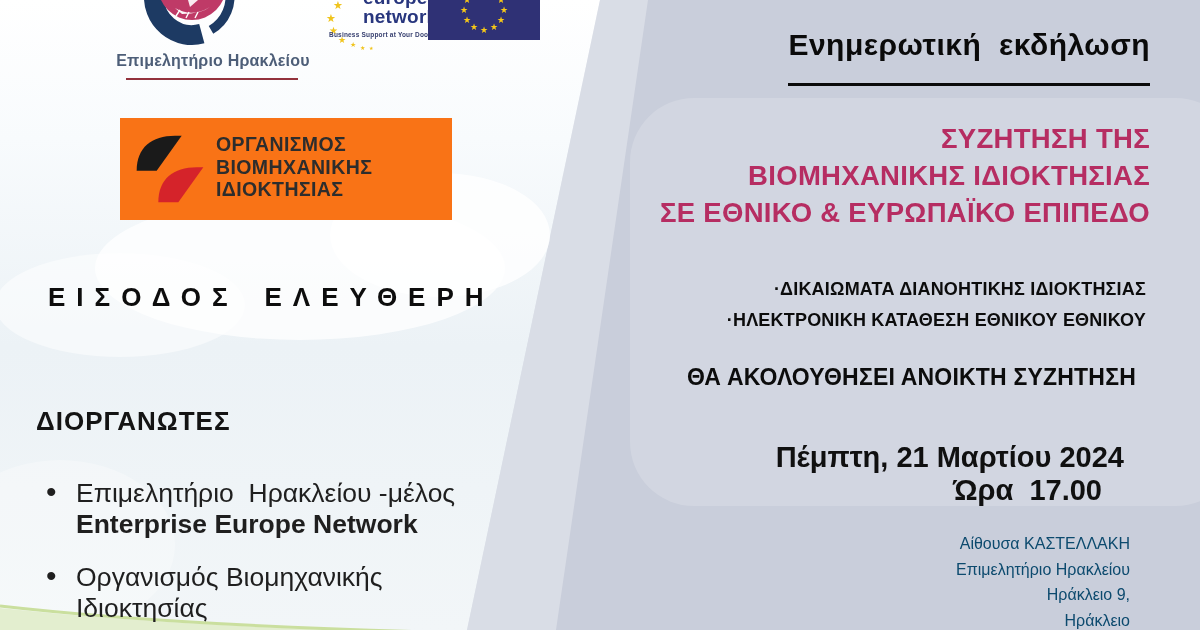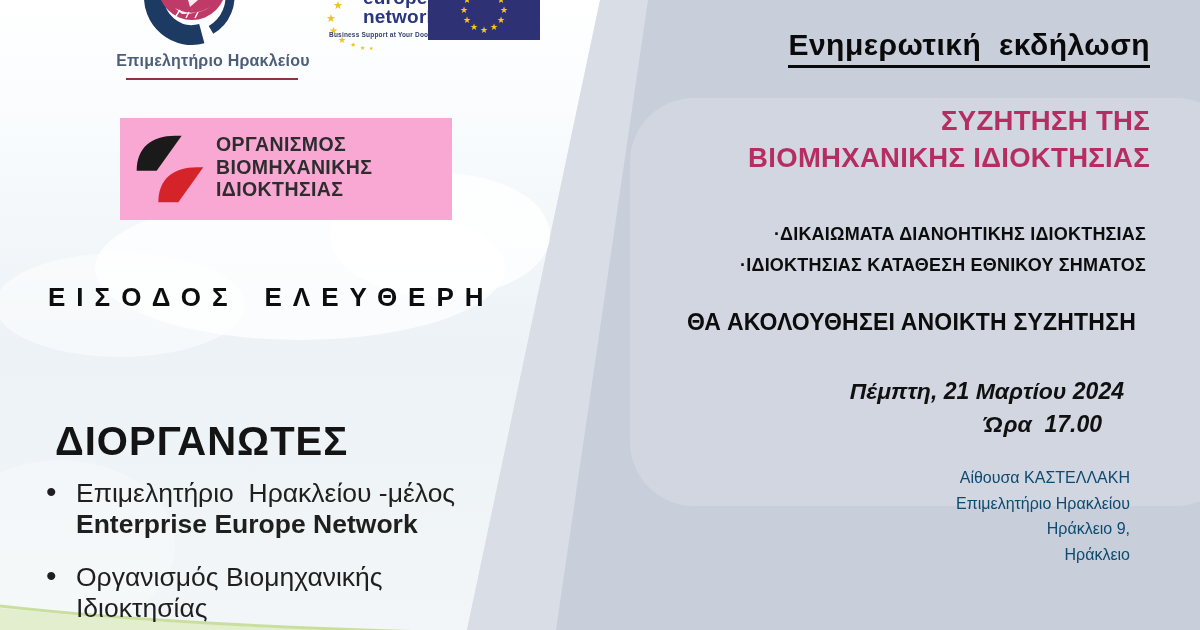--- a/index.html
+++ b/index.html
@@ -20,47 +20,47 @@
   .een-logo{left:323px;top:0;width:170px;height:52px;}
   .een-stars{position:absolute;left:0;top:-12px;width:46px;height:64px;}
   .een-stars span{position:absolute;color:#f0c41d;}
   .een-text{position:absolute;left:40px;top:-12px;line-height:19px;
     font-size:19px;font-weight:800;color:#28367e;letter-spacing:.2px;}
   .een-tagline{position:absolute;left:6px;top:31px;font-size:6.5px;
     font-weight:700;color:#353e6e;letter-spacing:.2px;}
   .eu-flag{left:428px;top:-24px;width:112px;height:64px;background:#2f3175;}
   .eu-flag span{position:absolute;color:#f7c817;font-size:9px;line-height:9px;}
   
-  .obi-box{left:120px;top:118px;width:332px;height:102px;background:#f9a8d4;}
+  .obi-box{left:120px;top:118px;width:332px;height:102px;background:#f97316;}
   .obi-glyph{position:absolute;left:10px;top:9px;}
   .obi-text{position:absolute;left:96px;top:15px;font-size:19.5px;font-weight:700;
     color:#2d2d2d;line-height:22.5px;letter-spacing:.4px;}
   
   .free-entry{left:48px;top:282px;font-size:26px;font-weight:800;color:#0d0d0d;
     letter-spacing:11px;white-space:nowrap;}
   .free-entry .gap{display:inline-block;width:26px;}
-  .organizers-heading{left:55px;top:406px;font-size:40px;font-weight:800;
-    color:#141414;letter-spacing:1px;margin-top:13px;}
+  .organizers-heading{left:36px;top:406px;font-size:26px;font-weight:800;
+    color:#141414;letter-spacing:1px;}
   .organizers-list{left:40px;top:462px;width:510px;list-style:none;margin:0;padding:0;}
   .organizers-list li{position:relative;padding-left:36px;margin-top:16px;
     font-size:26.5px;color:#1f1f1f;line-height:31px;font-weight:500;}
   .organizers-list li .dot{position:absolute;left:6px;top:-2px;font-size:30px;}
   .organizers-list .en-bold{font-weight:700;}
   
   .right-col{left:585px;top:0;right:0;text-align:right;padding-right:50px;}
   .kicker{display:inline-block;margin-top:28px;font-size:30px;font-weight:800;
     color:#0a0a0a;letter-spacing:.5px;
-    border-bottom:3px solid #0a0a0a;padding-bottom:3px;}
+    border-bottom:3px solid #0a0a0a;padding-bottom:21px;}
   .event-title{margin-top:34px;font-size:27.5px;font-weight:800;
     color:#b62d62;line-height:37px;letter-spacing:.3px;}
   .topics{margin-top:43px;margin-right:4px;font-size:18px;font-weight:800;
     color:#0c0c0c;line-height:31px;letter-spacing:.2px;}
   .discussion{margin-top:28px;margin-right:14px;font-size:23px;font-weight:800;
     color:#0c0c0c;letter-spacing:.2px;}
-  .datetime{margin-top:39px;font-size:23px;font-weight:800;color:#101010;line-height:33px;font-style:italic;}
+  .datetime{margin-top:50px;font-size:29px;font-weight:800;color:#101010;line-height:33px;}
   .datetime .date-line{margin-right:26px;}
   .datetime .time-line{margin-right:48px;}
   .venue{margin-top:24px;margin-right:20px;font-size:16px;font-weight:500;
     color:#0c4a6e;line-height:25.5px;}
 </style>
 </head>
 <body>
 
 <svg id="bg" viewBox="0 0 1200 630" xmlns="http://www.w3.org/2000/svg">
   <defs>
@@ -162,25 +162,26 @@
 </ul>
 
 <div class="abs right-col">
   <div>
     <span class="kicker">Ενημερωτική &nbsp;εκδήλωση</span>
   </div>
 
   <div class="event-title">
     <div>ΣΥΖΗΤΗΣΗ ΤΗΣ</div>
     <div>ΒΙΟΜΗΧΑΝΙΚΗΣ ΙΔΙΟΚΤΗΣΙΑΣ</div>
+    <div>ΣΕ ΕΘΝΙΚΟ &amp; ΕΥΡΩΠΑΪΚΟ ΕΠΙΠΕΔΟ</div>
   </div>
 
   <div class="topics">
     <div>·ΔΙΚΑΙΩΜΑΤΑ ΔΙΑΝΟΗΤΙΚΗΣ ΙΔΙΟΚΤΗΣΙΑΣ</div>
-    <div>·ΙΔΙΟΚΤΗΣΙΑΣ ΚΑΤΑΘΕΣΗ ΕΘΝΙΚΟΥ ΣΗΜΑΤΟΣ</div>
+    <div>·ΗΛΕΚΤΡΟΝΙΚΗ ΚΑΤΑΘΕΣΗ ΕΘΝΙΚΟΥ ΕΘΝΙΚΟΥ</div>
   </div>
 
   <div class="discussion">ΘΑ ΑΚΟΛΟΥΘΗΣΕΙ ΑΝΟΙΚΤΗ ΣΥΖΗΤΗΣΗ</div>
 
   <div class="datetime">
     <div class="date-line">Πέμπτη, 21 Μαρτίου 2024</div>
     <div class="time-line">Ώρα &nbsp;17.00</div>
   </div>
 
   <div class="venue">

